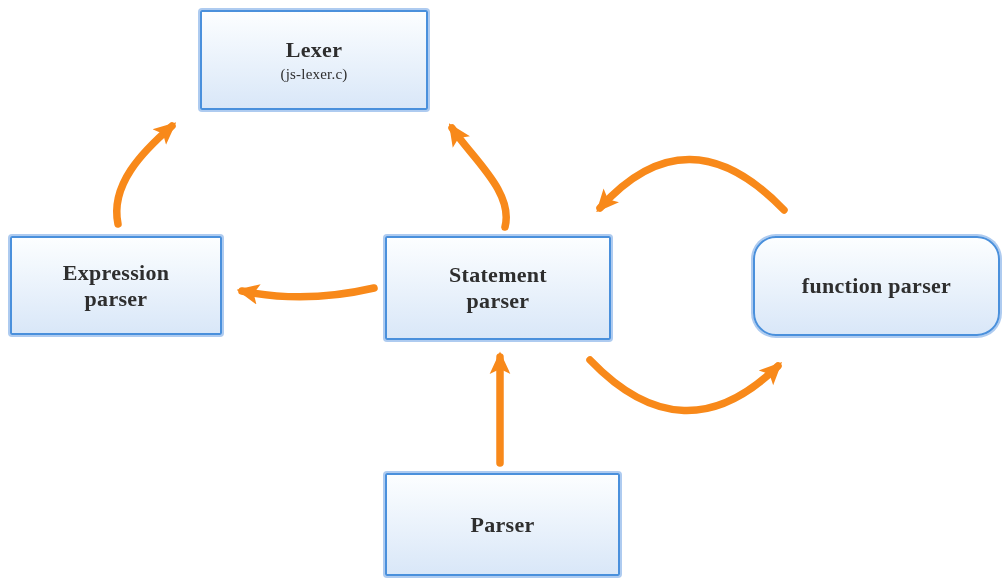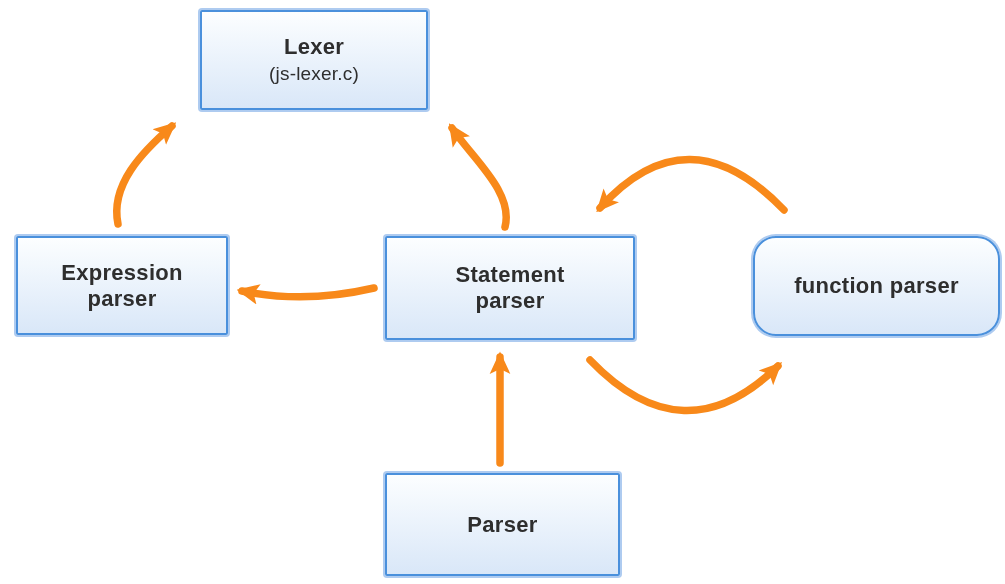--- a/index.html
+++ b/index.html
@@ -31,37 +31,38 @@
     display: flex;
     flex-direction: column;
     align-items: center;
     justify-content: center;
     text-align: center;
     background: linear-gradient(180deg, var(--fill-top, #fcfeff) 0%, var(--fill-bottom, #d9e7f8) 100%);
     border: 2px solid var(--box-border, #4a90dc);
     border-radius: 2px;
     box-shadow: 0 0 0 2px var(--box-halo, rgba(165, 200, 240, 0.55));
     color: var(--text, #2e2e2e);
+    font-family: Liberation Serif, serif;
   }
   .node-title {
     font-size: 22px;
     font-weight: bold;
     line-height: 1.18;
     letter-spacing: 0.3px;
   }
   .node-subtitle {
-    font-size: 19px;
+    font-size: 15px;
     line-height: 1.25;
     margin-top: 2px;
     letter-spacing: 0.2px;
   }
   
   .node-lexer      { left: 200px; top: 10px;  width: 228px; height: 100px; }
-  .node-expression { left: 16px;  top: 236px; width: 212px; height: 99px;  }
-  .node-statement  { left: 385px; top: 236px; width: 250px; height: 104px; }
+  .node-expression { left: 10px;  top: 236px; width: 212px; height: 99px;  }
+  .node-statement  { left: 385px; top: 236px; width: 226px; height: 104px; }
   .node-function   { left: 753px; top: 236px; width: 247px; height: 100px; border-radius: 23px; }
   .node-parser     { left: 385px; top: 473px; width: 235px; height: 103px; }
   
   .node-expression .node-title { max-width: 135px; }
   .node-statement  .node-title { max-width: 125px; }
   .node-function   .node-subtitle { font-size: 18px; }
 </style>
 </head>
 <body>
 

